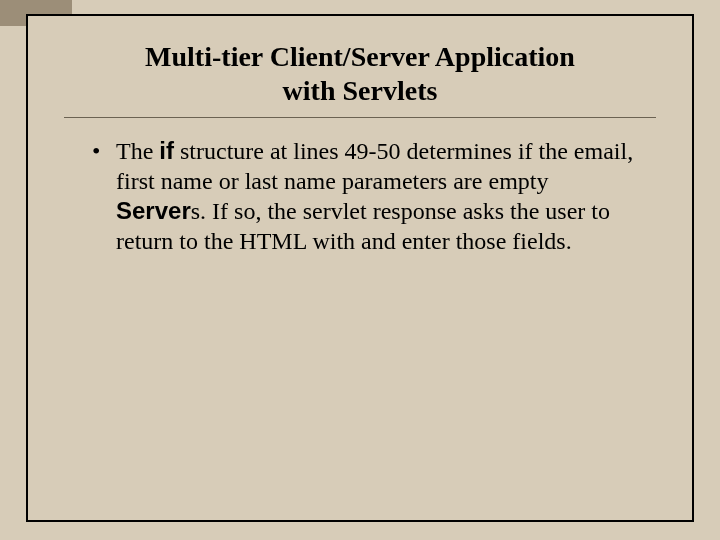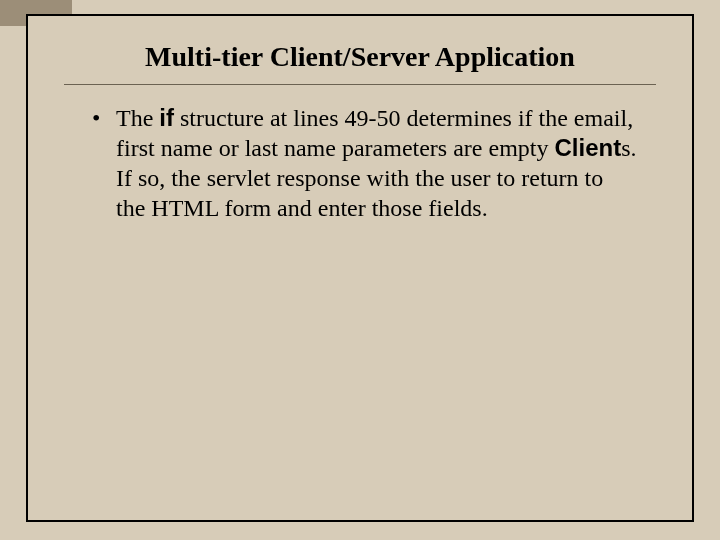--- a/index.html
+++ b/index.html
@@ -77,24 +77,25 @@
 </style>
 </head>
 <body>
 
 <div class="slide">
   <div class="corner"></div>
   <div class="inner">
 
     <div class="title">
       <span>Multi-tier Client/Server Application</span><br>
+      <span>with Servlets</span>
     </div>
 
     <hr class="rule">
 
     <ul class="bullets">
       <li>
-        <span>The </span><span class="kw">if</span><span> structure at lines 49-50 determines if the email, first name or last name parameters are empty </span><span class="kw">Client</span><span>s. If so, the servlet response with the user to return to the HTML form and enter those fields.</span>
+        <span>The </span><span class="kw">if</span><span> structure at lines 49-50 determines if the email, first name or last name parameters are empty </span><span class="kw">Server</span><span>s. If so, the servlet response asks the user to return to the HTML with and enter those fields.</span>
       </li>
     </ul>
 
   </div>
 </div>
 
 </body></html>

